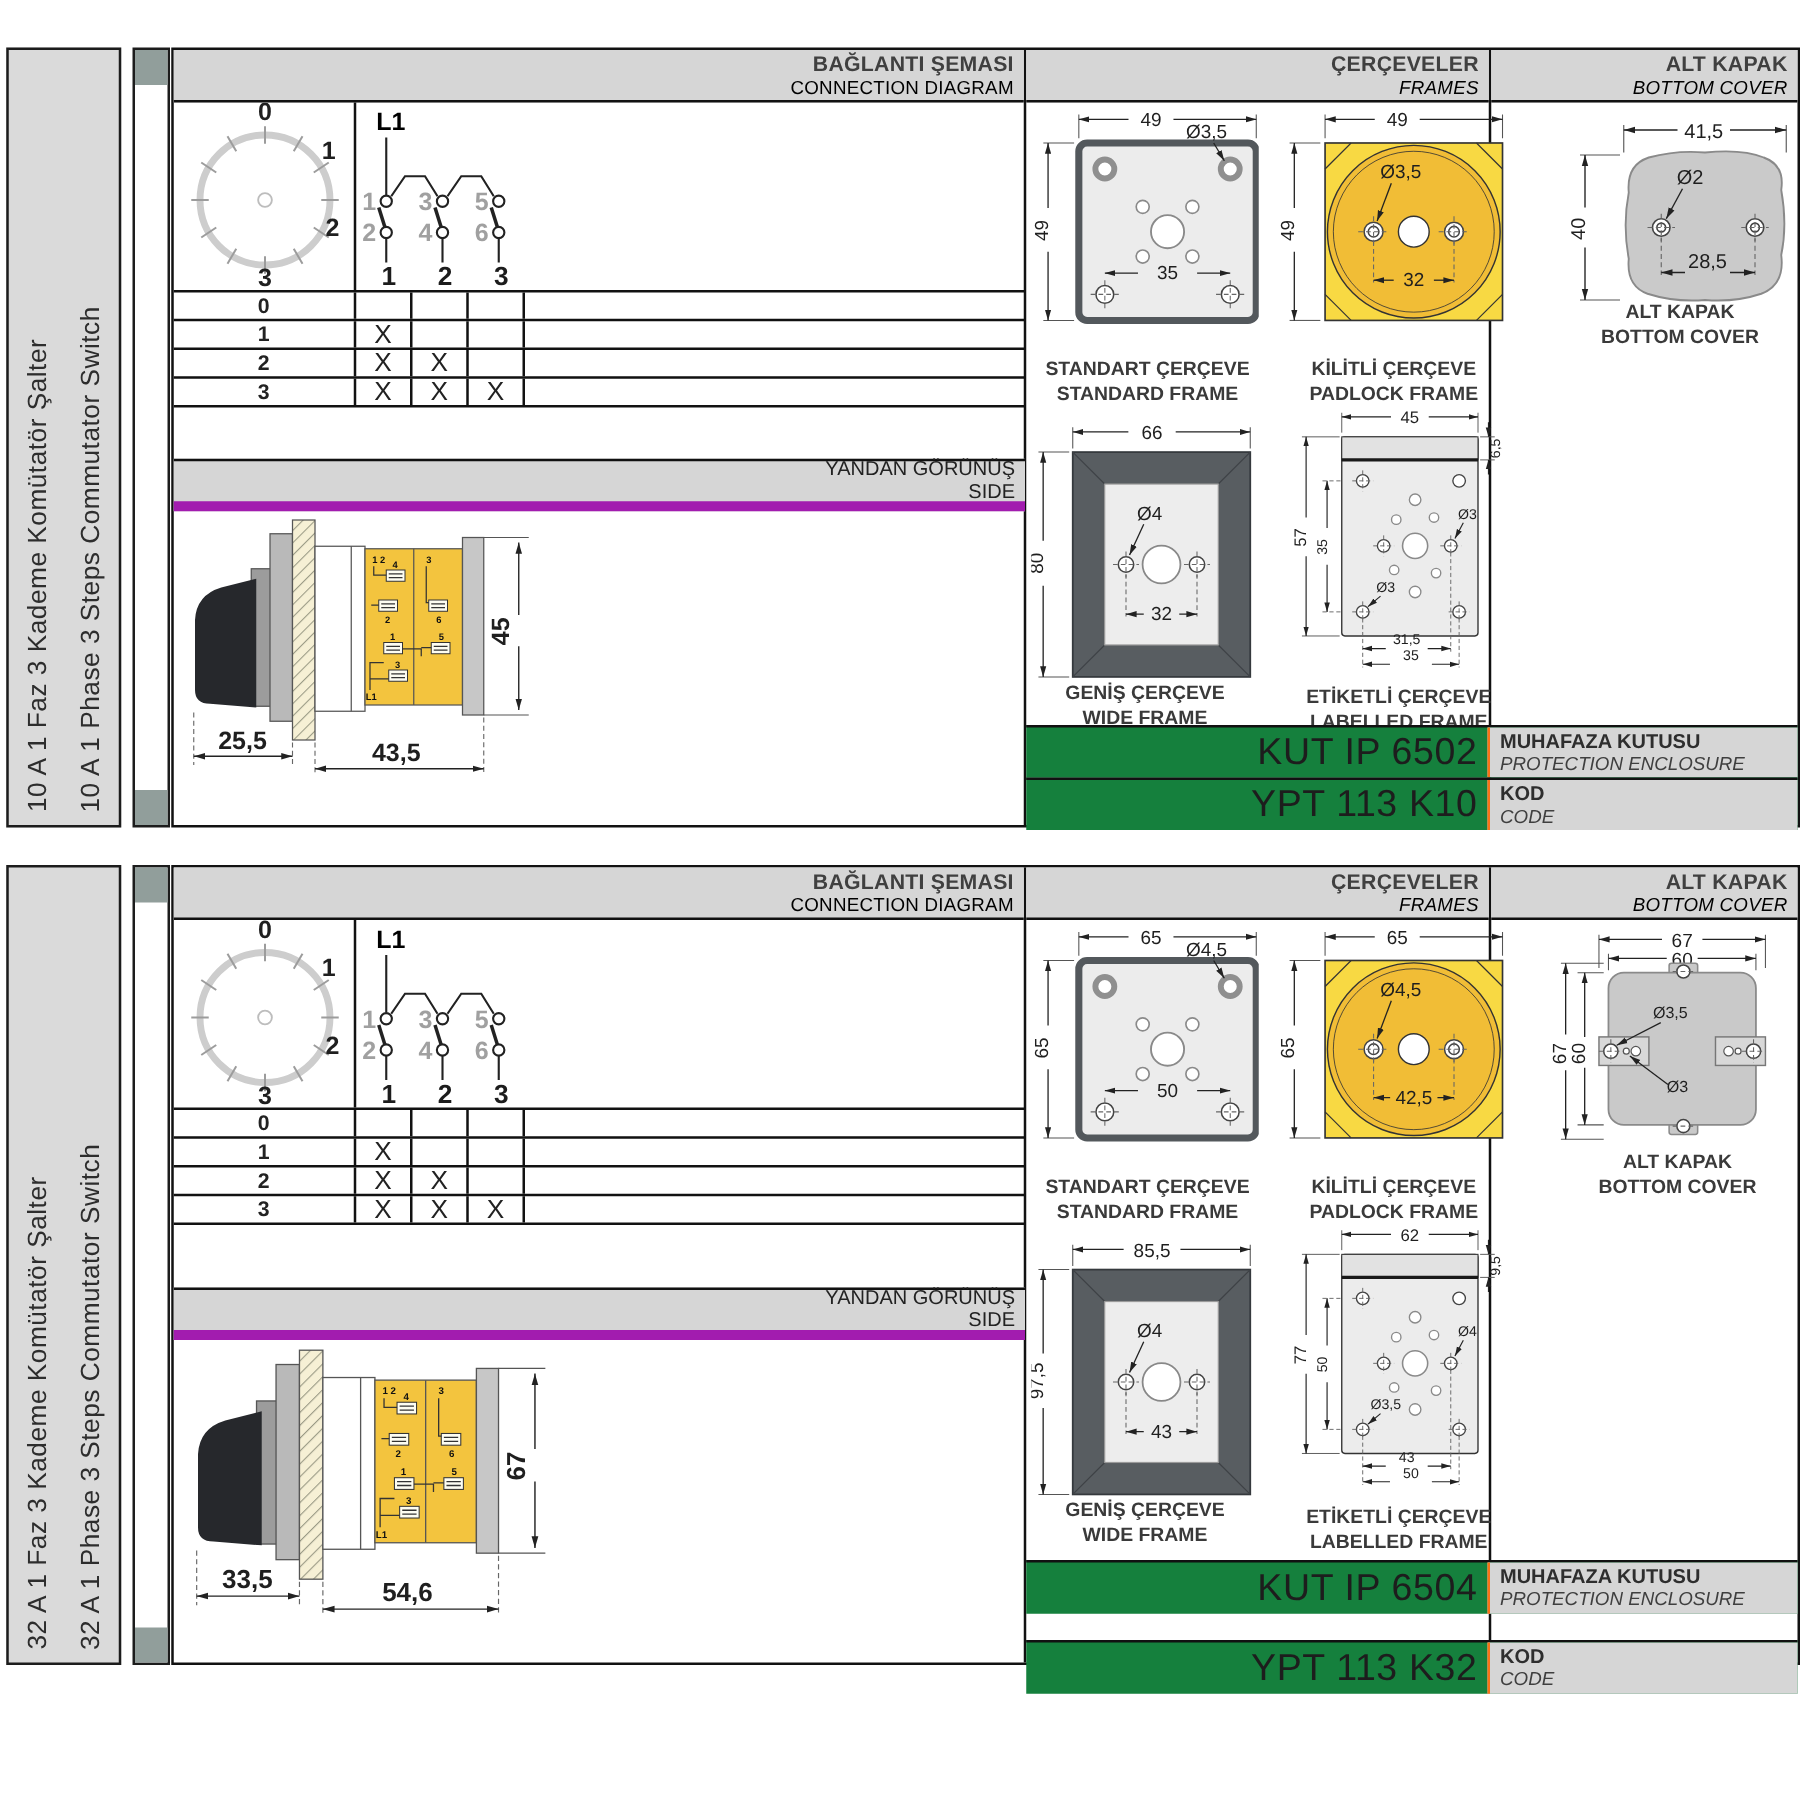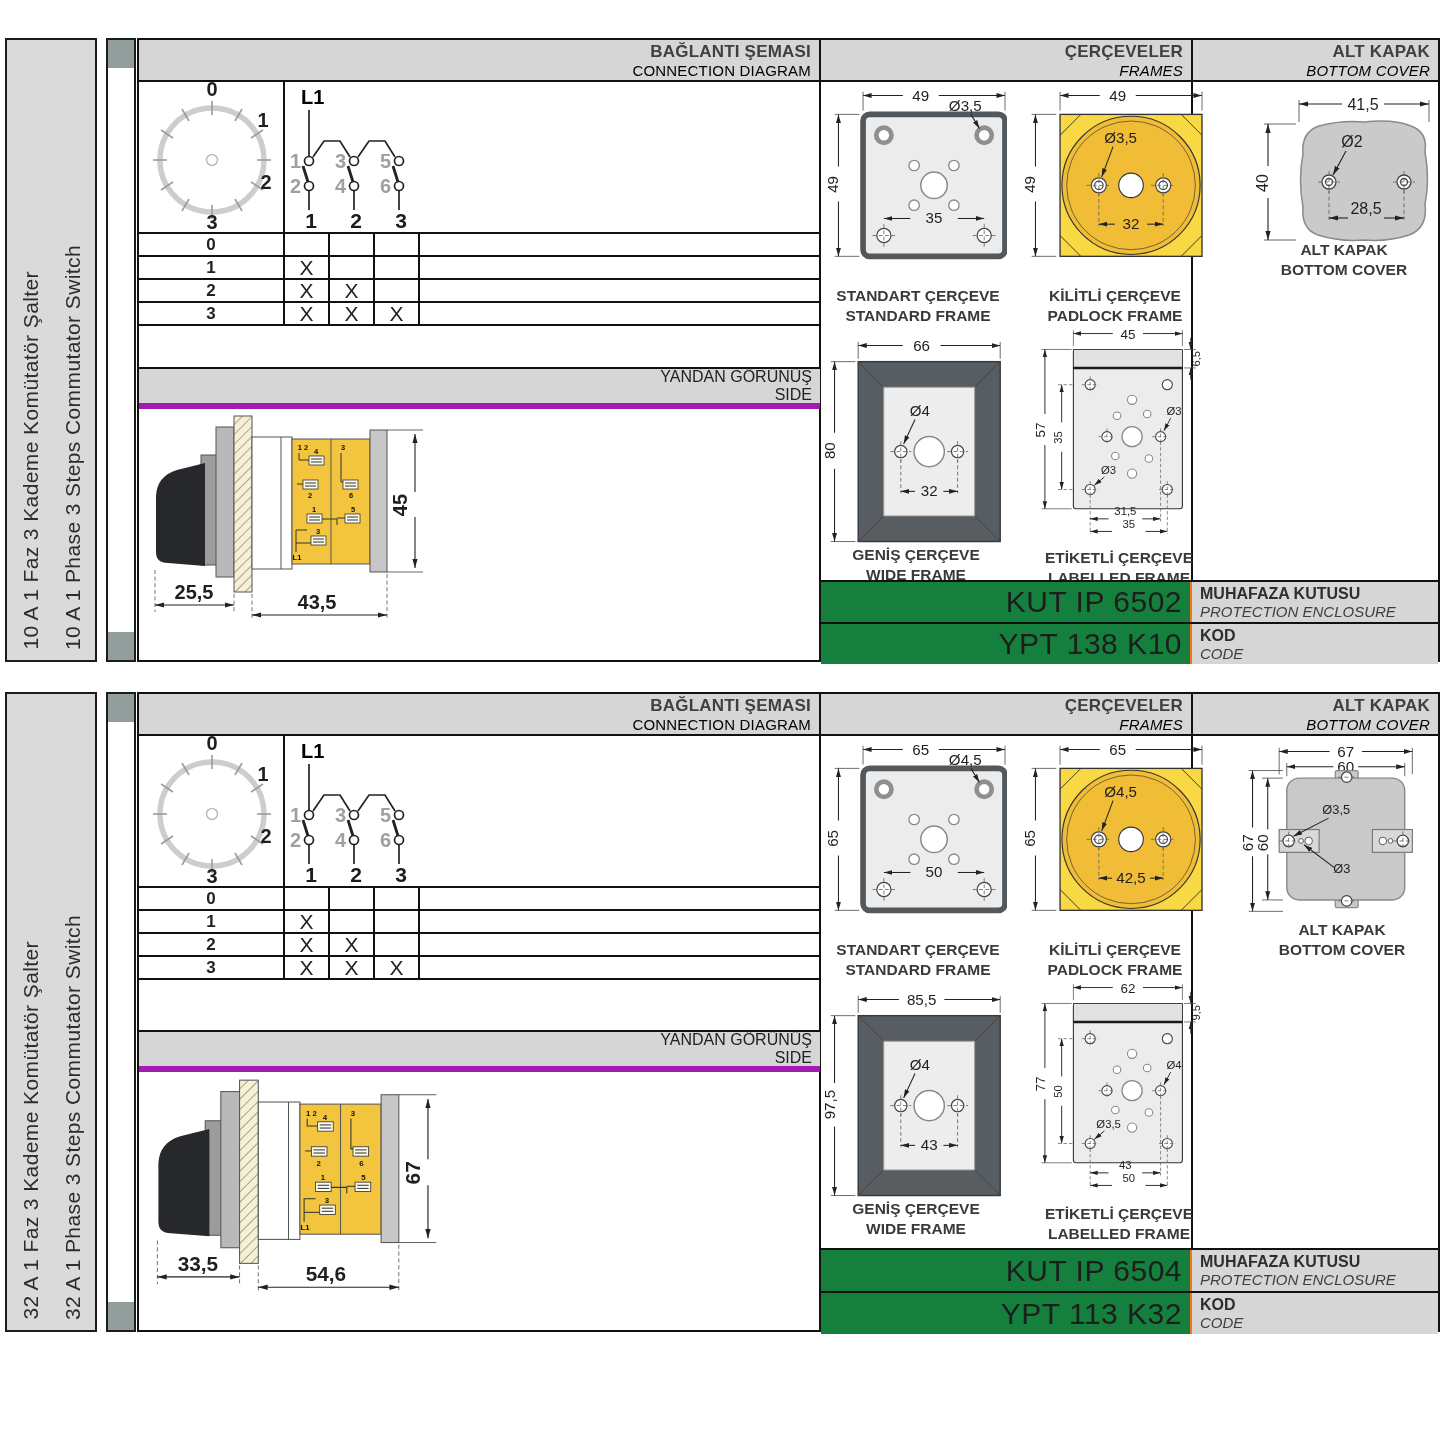--- a/index.html
+++ b/index.html
@@ -16,21 +16,21 @@
   .hdr .h-tr{font-weight:bold;font-size:17px;color:#404040;letter-spacing:.2px}
   .hdr .h-en{font-size:15px;color:#000000;letter-spacing:.2px}
   .it{font-style:italic}
   .dialcell{border-right:2px solid #111}
   .stable{border-top:2px solid #111}
   .trow{height:23px;display:flex;border-bottom:2px solid #111;box-sizing:border-box}
   .tc{box-sizing:border-box;border-right:2px solid #111;display:flex;align-items:center;justify-content:center}
   .tc.lab{width:146px;font-weight:bold;font-size:17px}
   .tc.m{width:45px;font-size:21px;line-height:20px}
   .tc.fill{flex:1;border-right:none}
-  .sidehdr{background:#d6d6d6;border-top:2px solid #111;border-bottom:6px solid #a21caf;display:flex;flex-direction:column;justify-content:center;align-items:flex-end;padding-right:8px}
+  .sidehdr{background:#d6d6d6;border-top:2px solid #111;border-bottom:8px solid #a21caf;display:flex;flex-direction:column;justify-content:center;align-items:flex-end;padding-right:8px}
   .fcap{position:absolute;text-align:center;font-weight:bold;font-size:15.5px;color:#3a3a3a;line-height:1.3;white-space:nowrap}
   .kvrow{position:absolute;left:682px;right:0;display:flex;border-top:2px solid #111;box-sizing:border-box;background:#15803d}
   .kvval{flex:1;display:flex;align-items:center;justify-content:flex-end;padding-right:8px;font-size:30px;color:#1d1d1d;letter-spacing:.5px}
   .kvlab{width:248px;background:#d6d6d6;border-left:2px solid #f97316;box-sizing:border-box;padding:3px 0 0 8px}
   .kvlab .h-tr{font-weight:bold;font-size:16px;color:#2e2e2e}
   .kvlab .h-en{font-style:italic;font-size:15px;color:#3f3f3f}
   svg text{font-family:"Liberation Sans","DejaVu Sans",sans-serif}
   .dim{stroke:#222;stroke-width:1.1;fill:none}
   .thin{stroke:#555;stroke-width:.9;fill:none}
   .dsh{stroke:#666;stroke-width:.9;stroke-dasharray:4 2.6;fill:none}
@@ -468,21 +468,21 @@
     </div>
 
     <div class="kvrow" style="top:540px;height:42px">
       <div class="kvval">KUT IP 6502</div>
       <div class="kvlab">
         <div class="h-tr">MUHAFAZA KUTUSU</div>
         <div class="h-en">PROTECTION ENCLOSURE</div>
       </div>
     </div>
     <div class="kvrow" style="top:582px;height:42px">
-      <div class="kvval">YPT 138 K10</div>
+      <div class="kvval">YPT 113 K10</div>
       <div class="kvlab">
         <div class="h-tr">KOD</div>
         <div class="h-en">CODE</div>
       </div>
     </div>
   </div>
 </div>
 
 <div class="abs" style="left:0;top:692px;width:1445px;height:640px">
   <div class="abs panel-side" style="left:5px;top:0;width:92px;height:640px">
@@ -907,21 +907,21 @@
       <div>BOTTOM COVER</div>
     </div>
 
     <div class="kvrow" style="top:554px;height:43px">
       <div class="kvval">KUT IP 6504</div>
       <div class="kvlab">
         <div class="h-tr">MUHAFAZA KUTUSU</div>
         <div class="h-en">PROTECTION ENCLOSURE</div>
       </div>
     </div>
-    <div class="kvrow" style="top:597px;height:43px">
+    <div class="kvrow" style="top:618px;height:43px">
       <div class="kvval">YPT 113 K32</div>
       <div class="kvlab">
         <div class="h-tr">KOD</div>
         <div class="h-en">CODE</div>
       </div>
     </div>
   </div>
 </div>
 
 </body></html>

